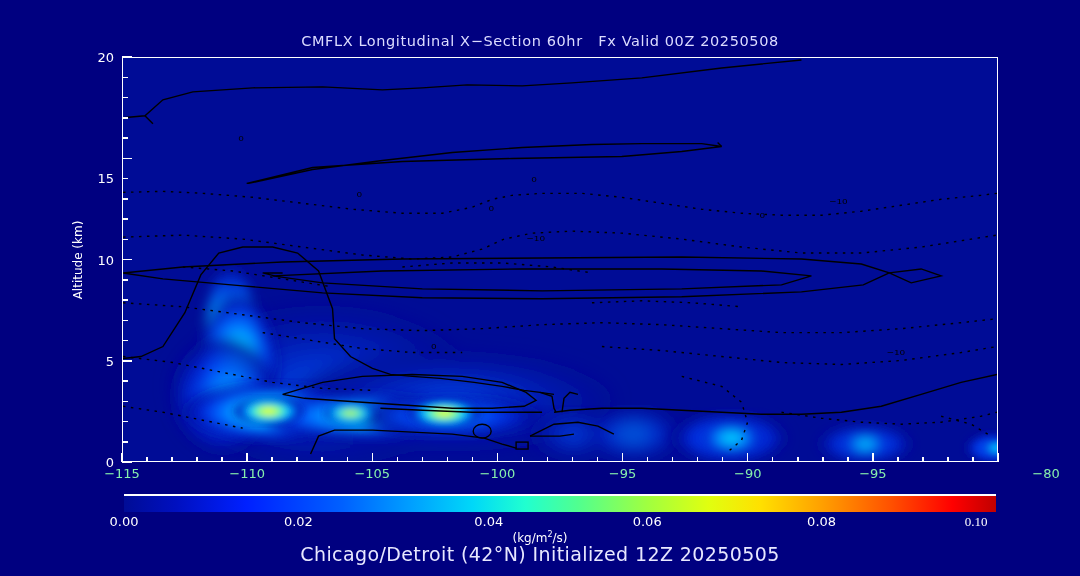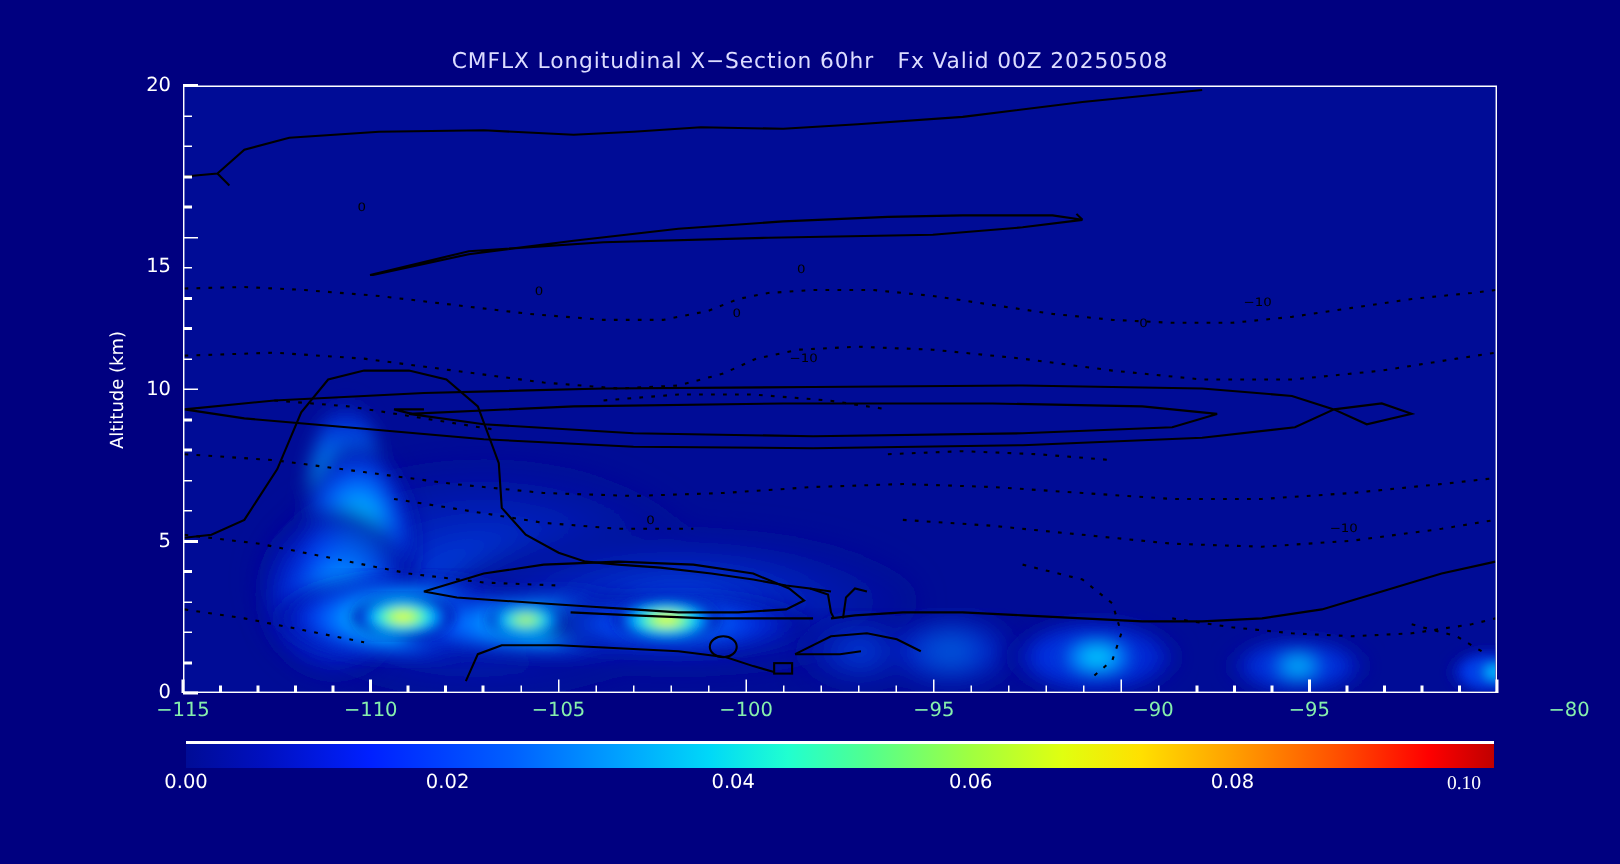--- a/index.html
+++ b/index.html
@@ -345,31 +345,33 @@
       <div class="ylabel-txt" style="top: 259.5px; right: 966px;">10</div>
       <div class="ylabel-txt" style="top: 158.25px; right: 966px; margin-top: 20px;">15</div>
       <div class="ylabel-txt" style="top: 57px; right: 966px;">20</div>
     </div>
   <div id="x-labels">
       <div class="xlabel-txt" style="left: 122px;">−115</div>
       <div class="xlabel-txt" style="left: 247.143px;">−110</div>
       <div class="xlabel-txt" style="left: 372.286px; text-align: center;">−105</div>
       <div class="xlabel-txt" style="left: 497.429px;">−100</div>
       <div class="xlabel-txt" style="left: 622.571px;">−95</div>
-      <div class="xlabel-txt" style="left: 747.714px; margin-left: 21px;">−90</div>
+      <div class="xlabel-txt" style="left: 747.714px;">−90</div>
       <div class="xlabel-txt" style="left: 872.857px;">−95</div>
       <div class="xlabel-txt" style="left: 998px; margin-left: 48px;">−80</div>
     </div>
 
   <div class="cbar-wrap">
     <div class="cbar-top-line"></div>
     <div class="cbar" id="cbar-gradient" style="background: linear-gradient(to right, rgb(0, 12, 150) 0%, rgb(0, 16, 192) 6%, rgb(0, 32, 255) 14%, rgb(0, 96, 255) 25%, rgb(0, 160, 255) 33%, rgb(0, 216, 248) 40%, rgb(32, 255, 208) 46%, rgb(80, 255, 144) 52%, rgb(160, 255, 64) 60%, rgb(224, 255, 16) 67%, rgb(255, 224, 0) 73%, rgb(255, 160, 0) 80%, rgb(255, 80, 0) 88%, rgb(255, 0, 0) 95%, rgb(192, 0, 0) 100%);"></div>
   </div>
   <div id="cbar-labels">
       <div class="cbar-lab" style="left: 124px;">0.00</div>
       <div class="cbar-lab" style="left: 298.4px;">0.02</div>
       <div class="cbar-lab" style="left: 472.8px; margin-left: 16px;">0.04</div>
       <div class="cbar-lab" style="left: 647.2px;">0.06</div>
       <div class="cbar-lab" style="left: 821.6px;">0.08</div>
       <div class="cbar-lab" style="left: 976px; font-family: Liberation Serif, serif;">0.10</div>
     </div>
-
+  <div id="cbar-units">(kg/m<sup>2</sup>/s)</div>
+
+  <div class="caption">Chicago/Detroit (42°N) Initialized 12Z 20250505</div>
 </div>
 
 </body></html>

